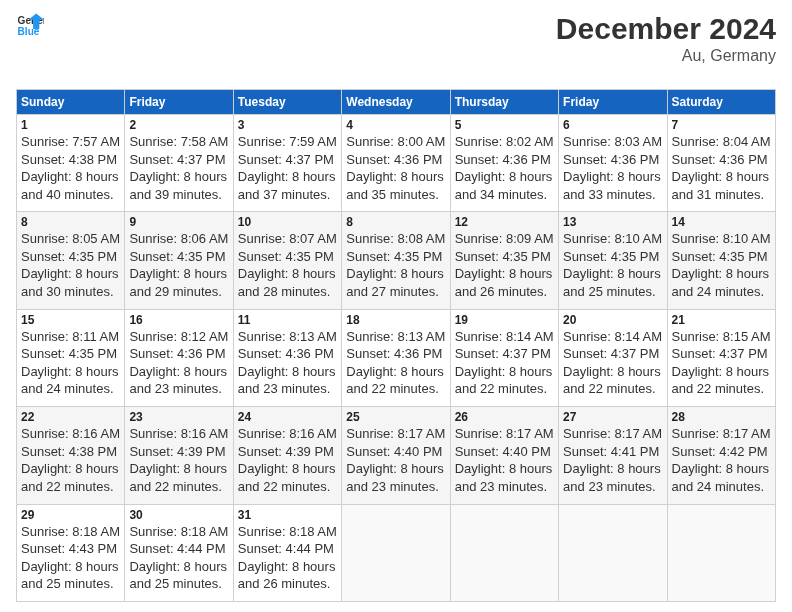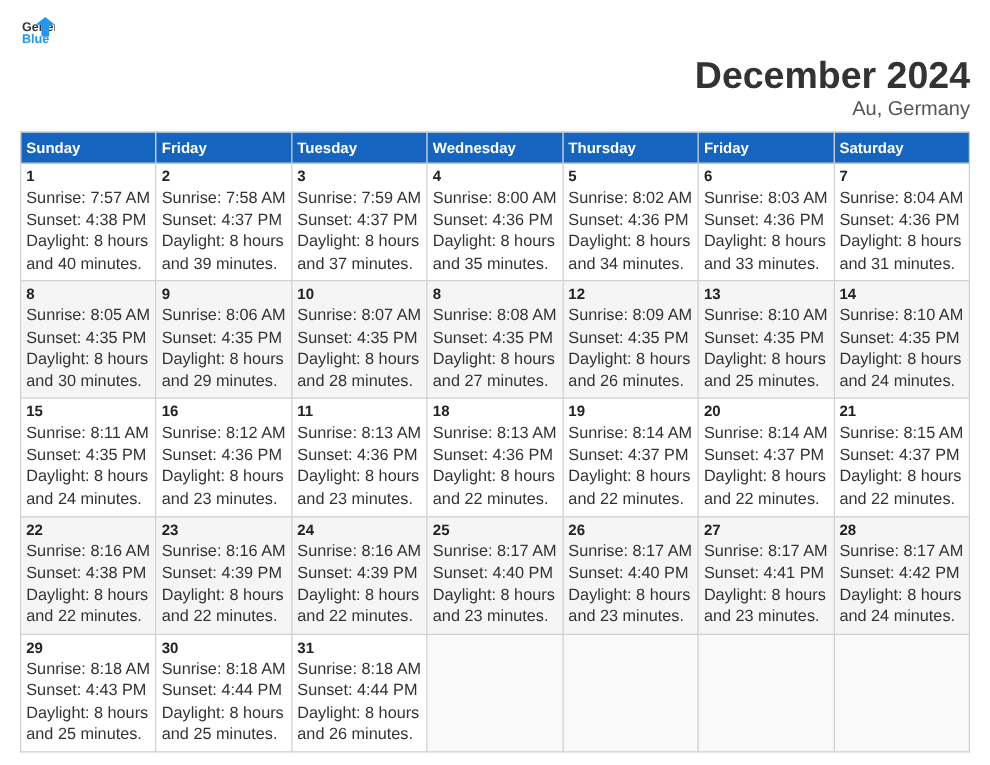--- a/index.html
+++ b/index.html
@@ -27,37 +27,37 @@
       display: flex;
       align-items: center;
       gap: 4px;
     }
     .logo-icon {
       width: 28px;
       height: 28px;
     }
     .title-area {
       text-align: right;
-      margin-top: 32px;
     }
     .month-title {
       font-size: 30px;
       font-weight: bold;
       color: #333;
       line-height: 1.1;
     }
     .subtitle {
       font-size: 16px;
       color: #555;
       margin-top: 2px;
     }
     .calendar {
       width: 100%;
       border-collapse: collapse;
       flex: 1;
+      margin-top: 16px;
     }
     .calendar th {
       background: #1565C0;
       color: #fff;
       font-size: 12px;
       font-weight: bold;
       padding: 5px 4px;
       text-align: left;
       border: 1px solid #ccc;
     }

